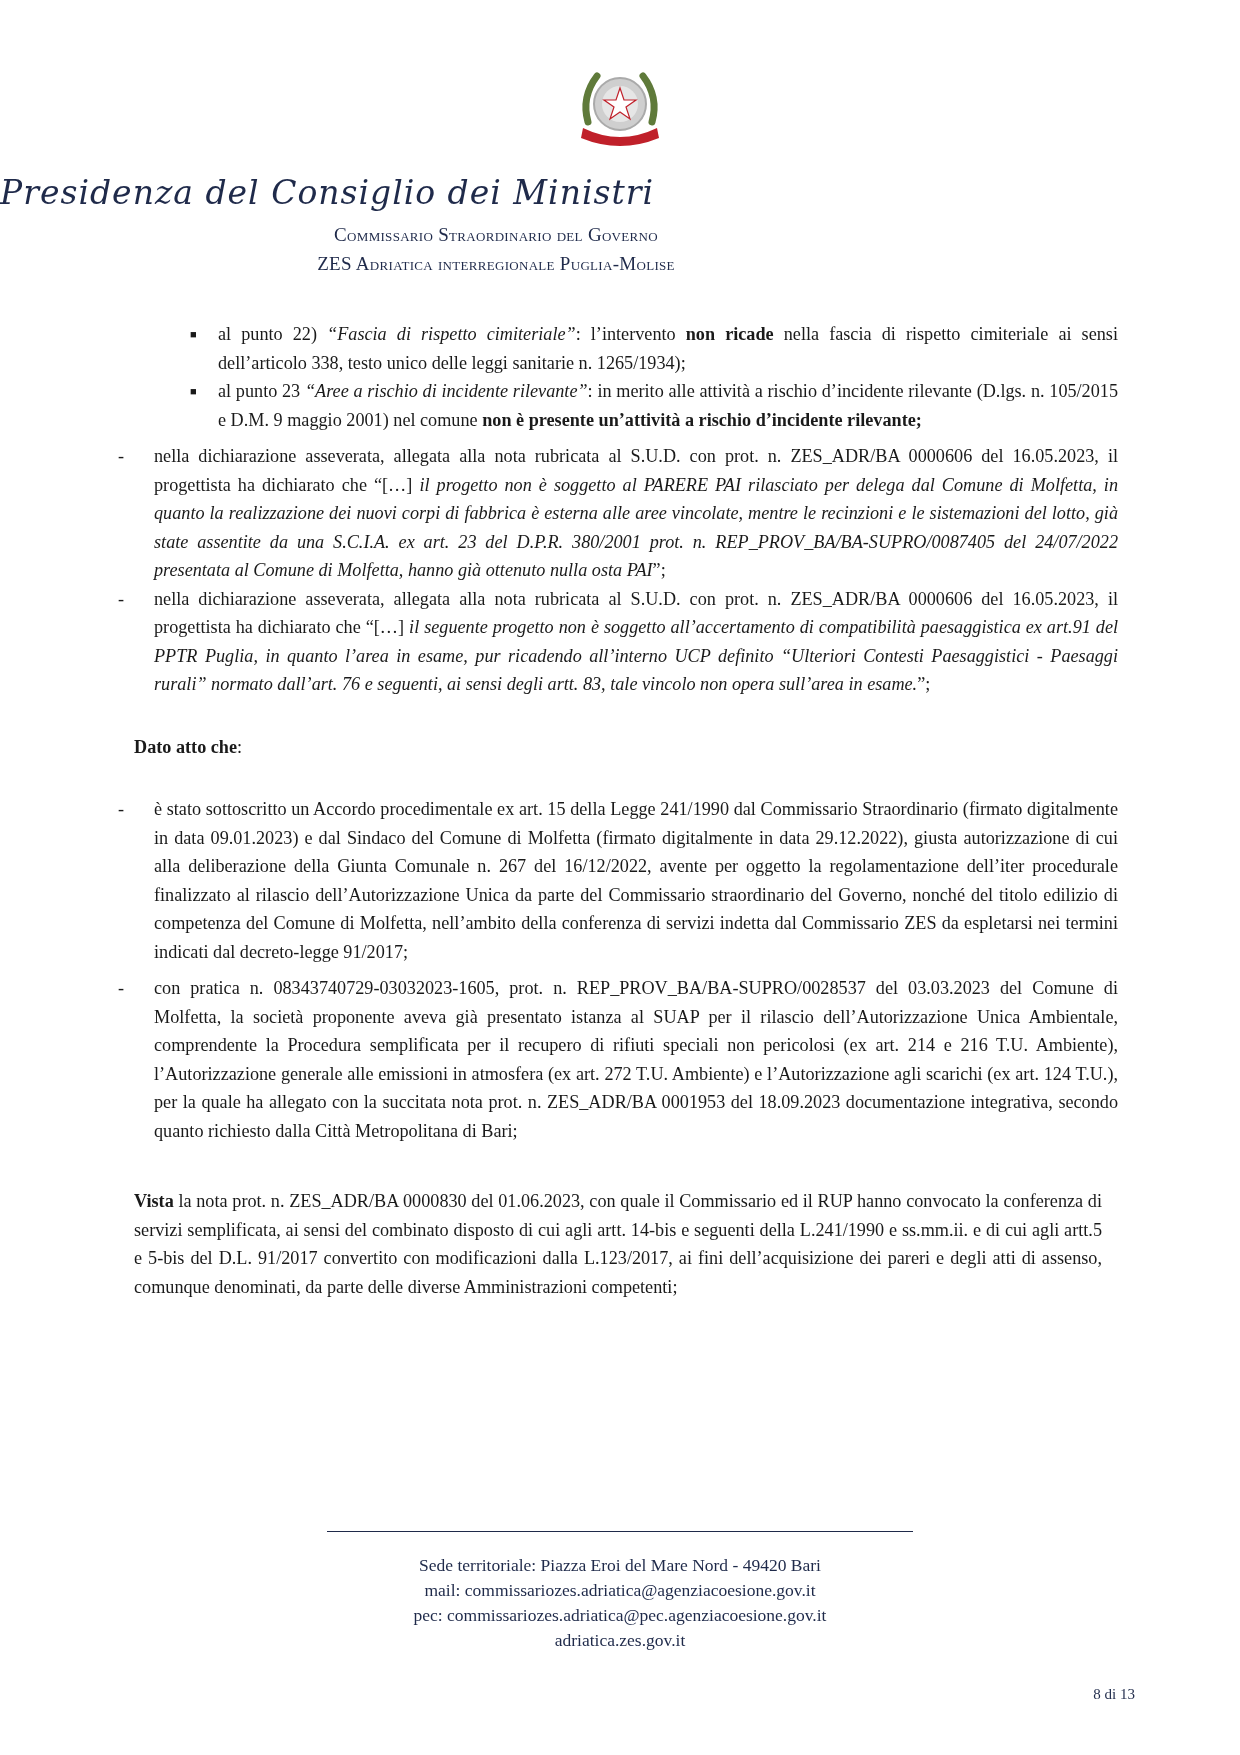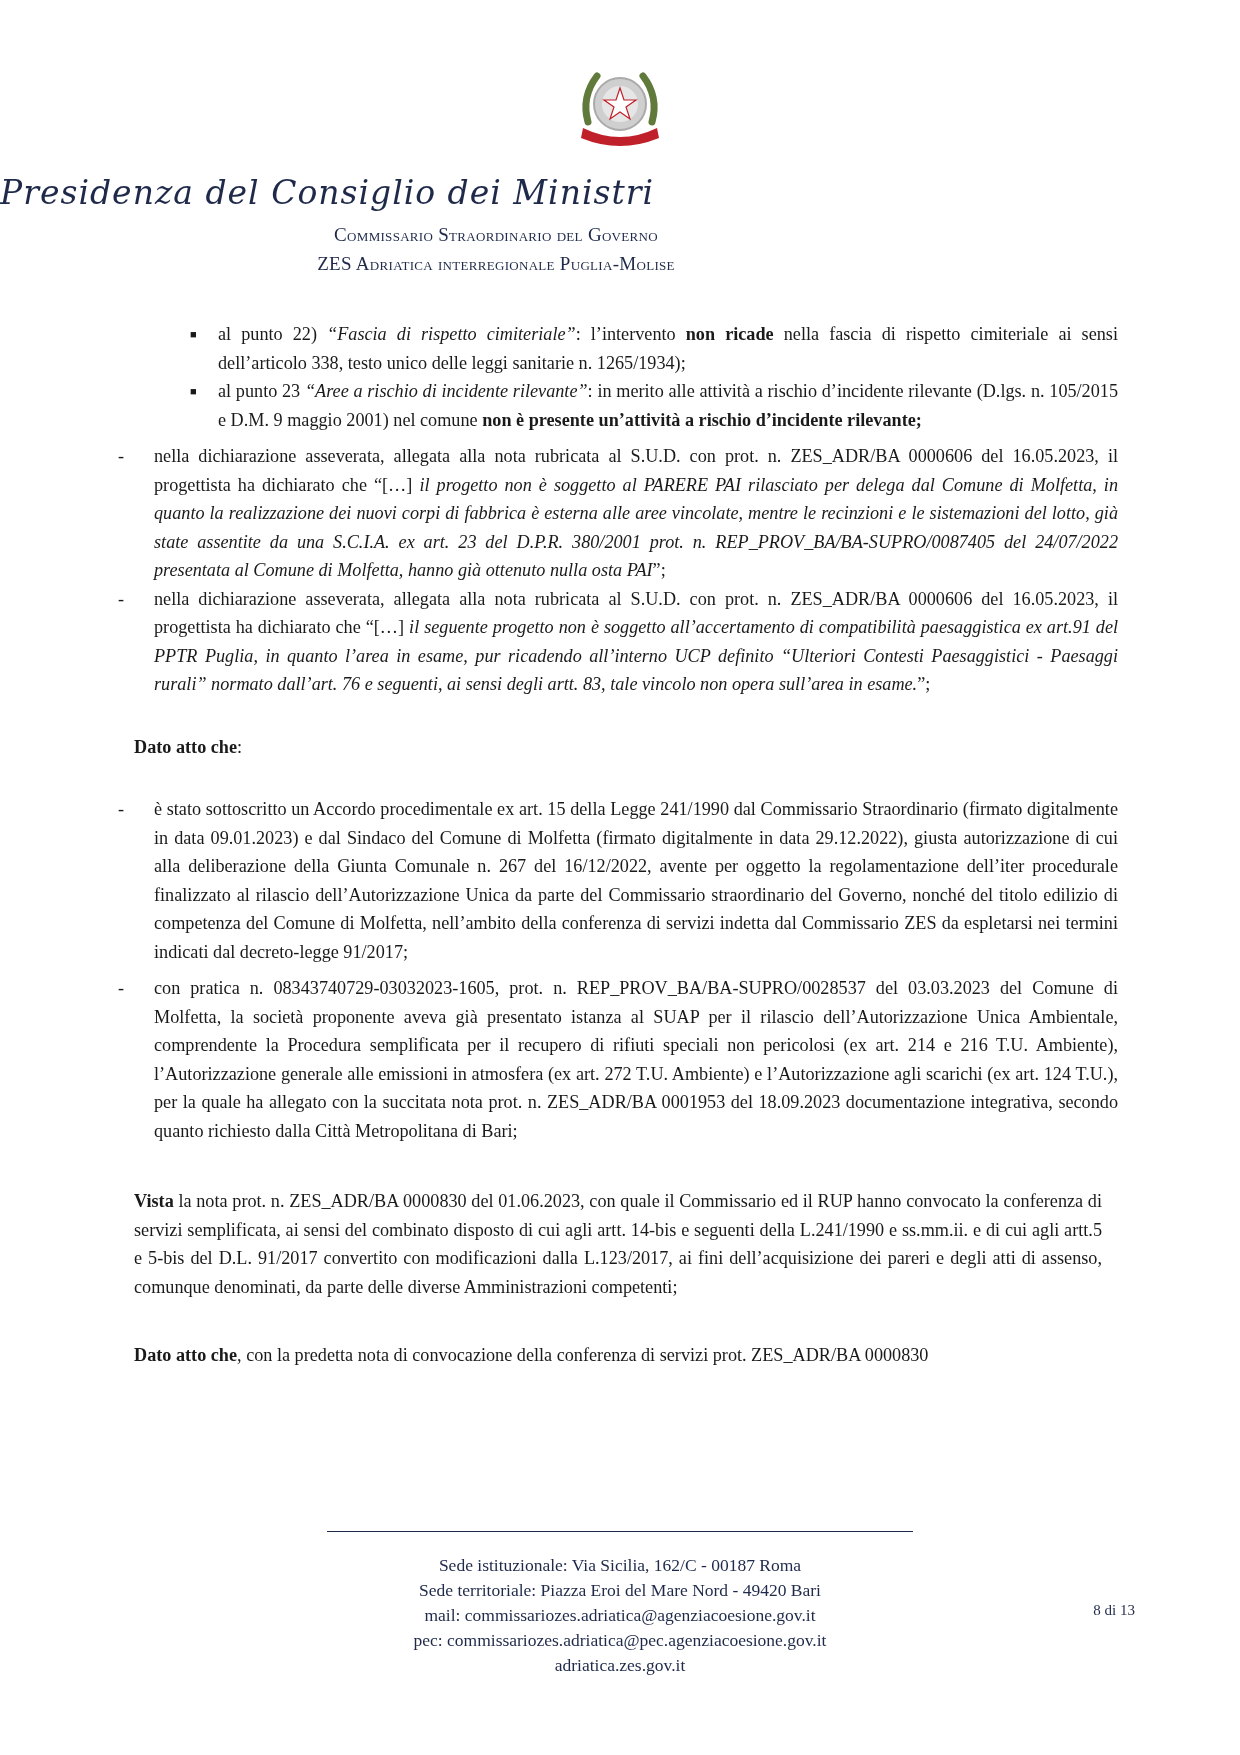--- a/index.html
+++ b/index.html
@@ -20,21 +20,21 @@
   .dash-item { position:relative; padding-left:36px; text-align:justify; }
   .dash-mark { position:absolute; left:0; top:0; }
   .gap-s { height:8px; }
   .gap-m { height:18px; }
   .gap-l { height:26px; }
   em { font-style:italic; }
   b { font-weight:bold; }
   .footer-line { position:absolute; left:327px; top:1531px; width:586px; height:1px; background:#1f2a4a; }
   .footer { position:absolute; left:0; width:1240px; top:1553px; text-align:center; font-size:17.5px;
             line-height:25px; color:#1f2a4a; }
-  .page-num { position:absolute; right:105px; top:1602px; font-size:15px; color:#1f2a4a;text-align:right; }
+  .page-num { position:absolute; right:105px; top:1686px; font-size:15px; color:#1f2a4a;text-align:right; }
 </style>
 </head>
 <body>
 
 <div class="emblem">
   <svg width="94" height="94" viewBox="0 0 94 94">
     <circle cx="47" cy="42" r="26" fill="#cfcfcf" stroke="#aaaaaa" stroke-width="2"></circle>
     <circle cx="47" cy="42" r="18" fill="#e6e6e6"></circle>
     <path d="M15 60 Q8 35 24 14" stroke="#5f7a3a" stroke-width="7" fill="none" stroke-linecap="round"></path>
     <path d="M79 60 Q86 35 70 14" stroke="#5f7a3a" stroke-width="7" fill="none" stroke-linecap="round"></path>
@@ -84,24 +84,22 @@
     <span class="dash-mark">-</span>
     <span>con pratica n. 08343740729-03032023-1605, prot. n. REP_PROV_BA/BA-SUPRO/0028537 del 03.03.2023 del Comune di Molfetta, la società proponente aveva già presentato istanza al SUAP per il rilascio dell’Autorizzazione Unica Ambientale, comprendente la Procedura semplificata per il recupero di rifiuti speciali non pericolosi (ex art. 214 e 216 T.U. Ambiente), l’Autorizzazione generale alle emissioni in atmosfera (ex art. 272 T.U. Ambiente) e l’Autorizzazione agli scarichi (ex art. 124 T.U.), per la quale ha allegato con la succitata nota prot. n. ZES_ADR/BA 0001953 del 18.09.2023 documentazione integrativa, secondo quanto richiesto dalla Città Metropolitana di Bari;</span>
   </div>
 
   <div class="gap-l"></div>
 
   <p class="para"><b>Vista</b><span> la nota prot. n. ZES_ADR/BA 0000830 del 01.06.2023, con quale il Commissario ed il RUP hanno convocato la conferenza di servizi semplificata, ai sensi del combinato disposto di cui agli artt. 14-bis e seguenti della L.241/1990 e ss.mm.ii. e di cui agli artt.5 e 5-bis del D.L. 91/2017 convertito con modificazioni dalla L.123/2017, ai fini dell’acquisizione dei pareri e degli atti di assenso, comunque denominati, da parte delle diverse Amministrazioni competenti;</span></p>
 
   <div class="gap-s"></div>
 
-  <p class="para"><b>Dato atto che</b><span>, con la predetta nota di convocazione della conferenza di servizi prot. ZES_ADR/BA 0000830</span></p>
 </div>
 
 <div class="footer-line"></div>
 <div class="footer">
-  <div>Sede istituzionale: Via Sicilia, 162/C - 00187 Roma</div>
   <div>Sede territoriale: Piazza Eroi del Mare Nord - 49420 Bari</div>
   <div>mail: commissariozes.adriatica@agenziacoesione.gov.it</div>
   <div>pec: commissariozes.adriatica@pec.agenziacoesione.gov.it</div>
   <div>adriatica.zes.gov.it</div>
 </div>
 <div class="page-num">8 di 13</div>
 
 </body></html>

